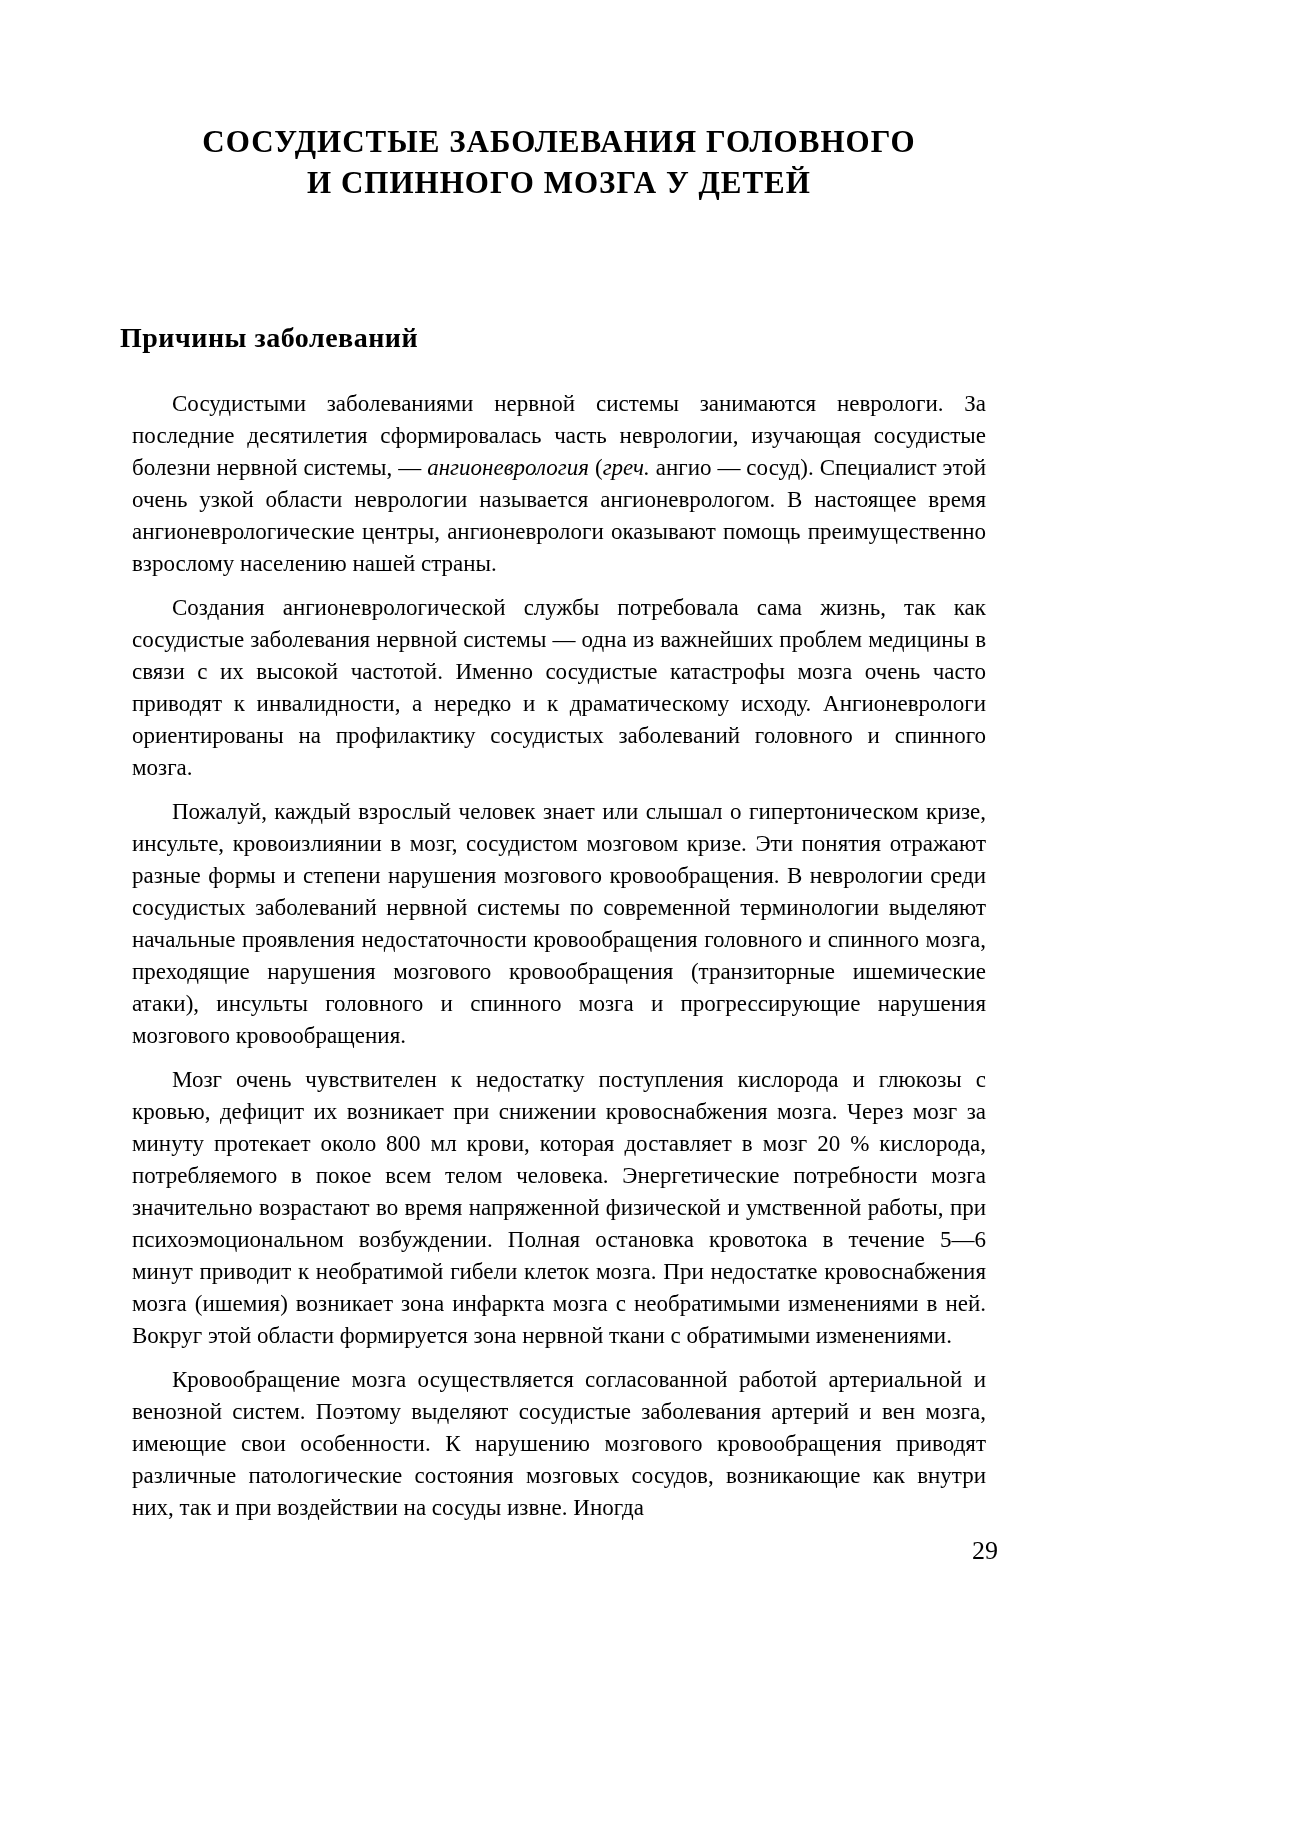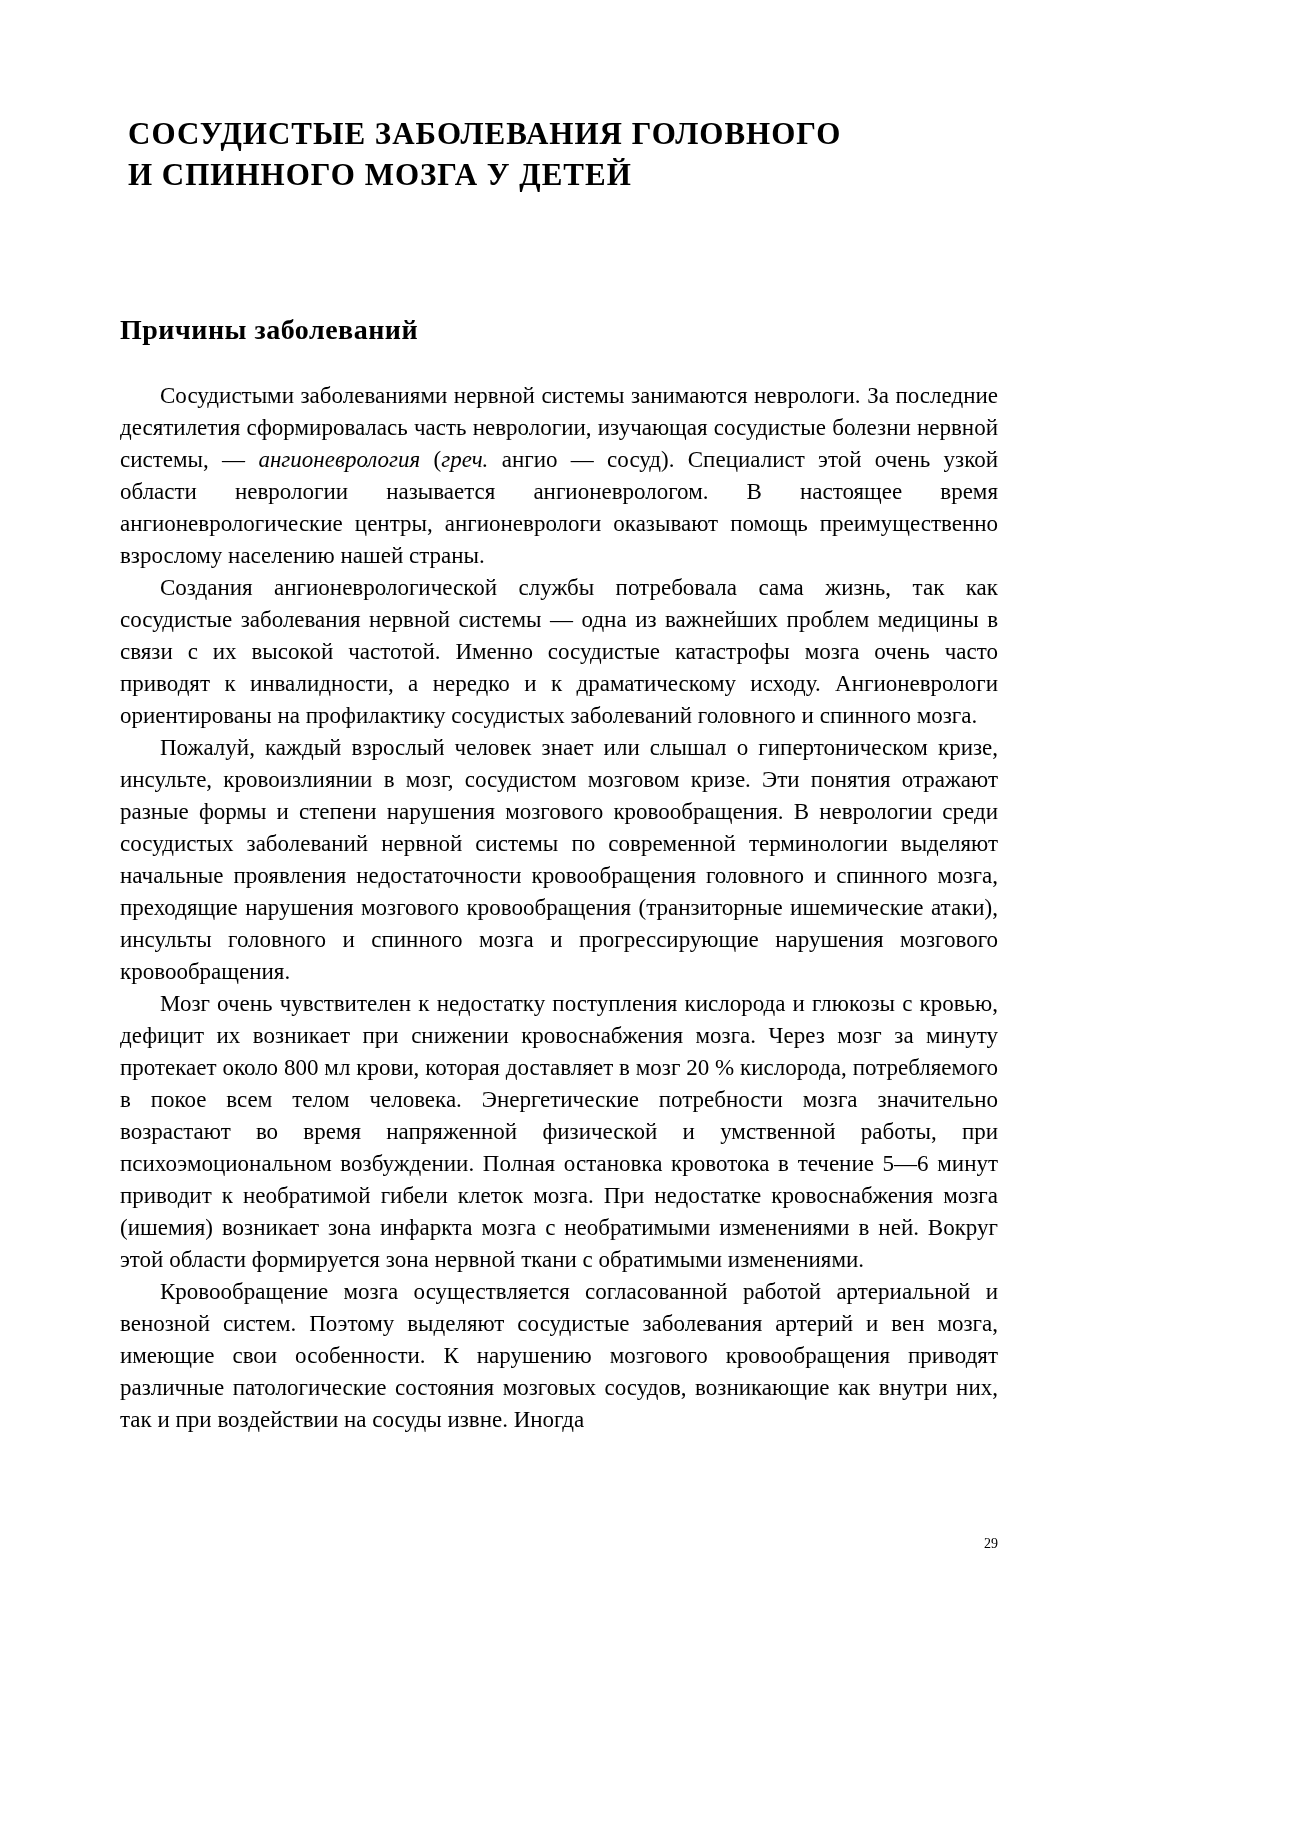--- a/index.html
+++ b/index.html
@@ -16,50 +16,51 @@
     font-family: "Liberation Serif", "DejaVu Serif", serif;
     overflow: hidden;
   }
   .content {
     position: absolute;
     left: 120px;
     top: 106px;
     width: 878px;
   }
   .chapter-title {
-    margin: 8px;
+    margin: 16px;
     font-size: 31px;
     font-weight: bold;
+    text-align: center;
     line-height: 1.32;
     letter-spacing: 1px;
   }
   .section-heading {
     margin: 118px 0 34px 0;
     font-size: 28px;
     font-weight: bold;
     text-align: left;
     letter-spacing: 0.5px;
   }
   .body-text p {
-    margin: 0;
+    margin: 12px;
     font-size: 23px;
     line-height: 32px;
     text-align: justify;
     text-indent: 40px;
   }
   .body-text em {
     font-style: italic;
   }
   .page-number {
     position: absolute;
     left: 120px;
     top: 1536px;
     width: 878px;
     text-align: right;
-    font-size: 14px;
+    font-size: 26px;
   }
 </style>
 </head>
 <body>
 
 <div class="page">
   <div class="content">
     <h1 class="chapter-title">
       <span>СОСУДИСТЫЕ ЗАБОЛЕВАНИЯ ГОЛОВНОГО</span><br>
       <span>И СПИННОГО МОЗГА У ДЕТЕЙ</span>

